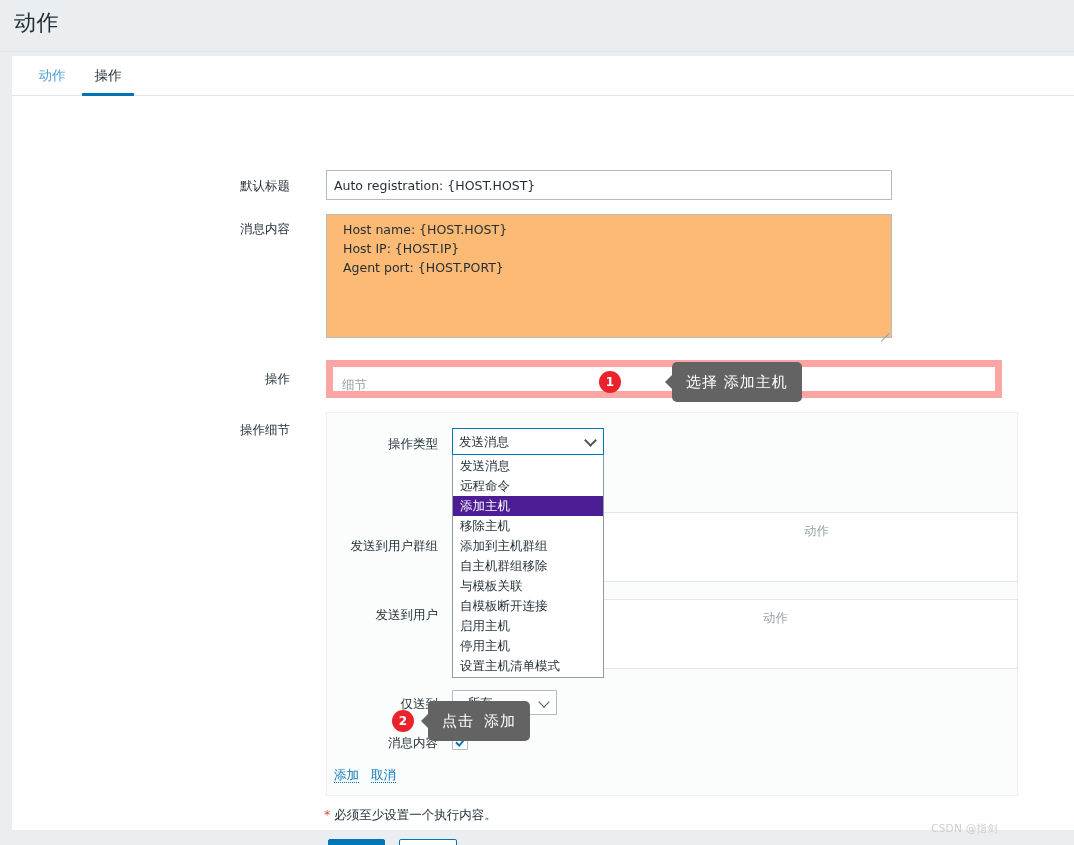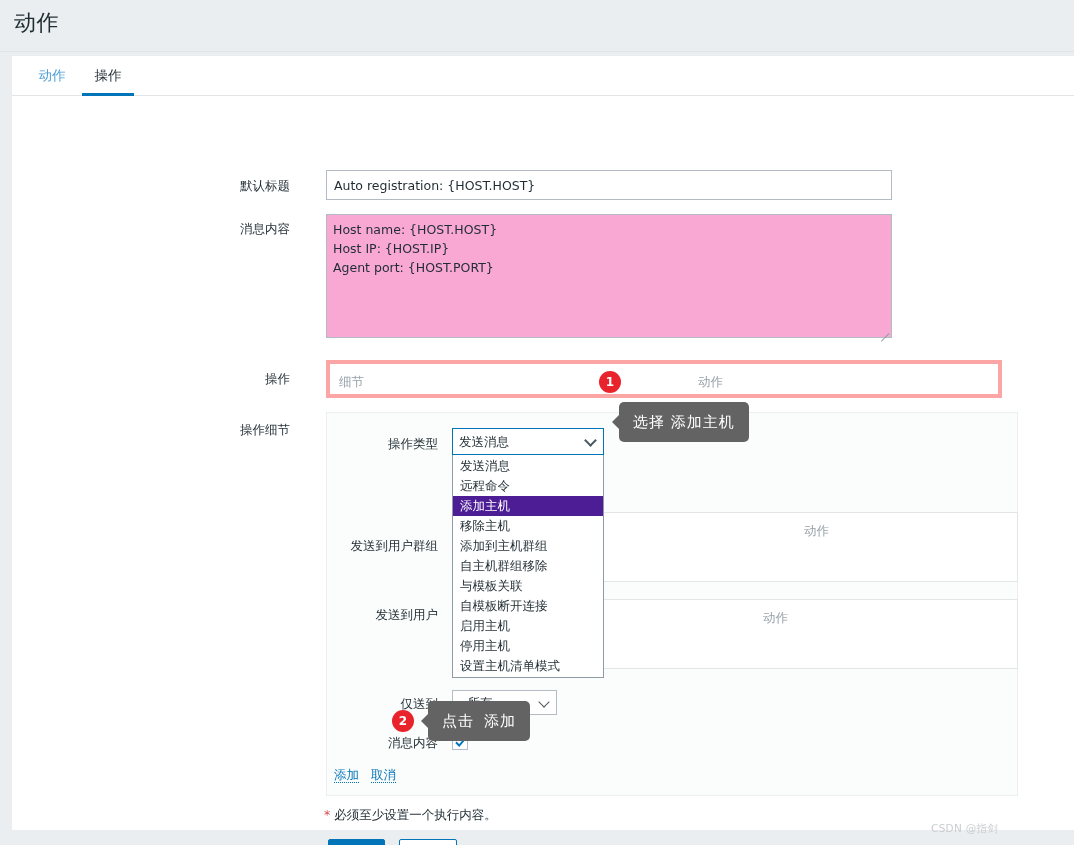--- a/index.html
+++ b/index.html
@@ -62,41 +62,41 @@
     width: 566px; height: 30px;
     border: 1px solid #b3bcc4; background: #fff;
     padding: 0 7px;
     font-family: "DejaVu Sans", "Liberation Sans", sans-serif;
     font-size: 12.5px; color: #1f2c33;
     outline: none;
   }
   .ta-message {
     position: absolute; left: 314px; top: 158px;
     width: 566px; height: 124px;
-    border: 1px solid #b3bcc4; background: #f9a8d4;
-    padding: 5px 6px;
+    border: 1px solid #b3bcc4; background: #fdba74;
+    padding: 5px 16px;
     font-family: "DejaVu Sans", "Liberation Sans", sans-serif;
     font-size: 12.5px; color: #1f2c33; line-height: 19px;
     resize: none; outline: none;
     white-space: pre;
   }
   .ta-grip {
     position: absolute; left: 866px; top: 268px;
     width: 12px; height: 12px; pointer-events: none;
   }
   .ta-grip i {
     position: absolute; right: 1px; background: #9aa3a9; height: 1px;
     transform-origin: right center;
   }
 
   
   .tbl-operations {
     position: absolute; left: 314px; top: 304px;
     width: 676px; height: 38px;
-    border: 4px solid #fca5a5; background: #fff;
+    border: 7px solid #fca5a5; background: #fff;
   }
   .tbl-operations .th {
     position: absolute; top: 10px; font-size: 12.5px; color: #97a1a8;
   }
   .tbl-operations .th-a { left: 9px; }
   .tbl-operations .th-b { left: 368px; }
 
   
   .opdetails-box {
     position: absolute; left: 314px; top: 356px;
@@ -235,21 +235,21 @@
     letter-spacing: 1px;
   }
   .callout::before {
     content: ""; position: absolute; left: -7px; top: 50%;
     margin-top: -7px;
     border-top: 7px solid transparent;
     border-bottom: 7px solid transparent;
     border-right: 7px solid #636363;
   }
   .badge-1 { left: 599px; top: 371px; }
-  .callout-1 { left: 619px; top: 362px; margin-top: 40px; }
+  .callout-1 { left: 672px; top: 362px; }
   .badge-2 { left: 392px; top: 710px; }
   .callout-2 { left: 428px; top: 701px; font-family: Liberation Mono, monospace; }
 
   
   .watermark {
     position: absolute; left: 931px; top: 822px;
     font-size: 10.5px; color: #c9cdd0;
     letter-spacing: 0.3px;
   }
 </style>

